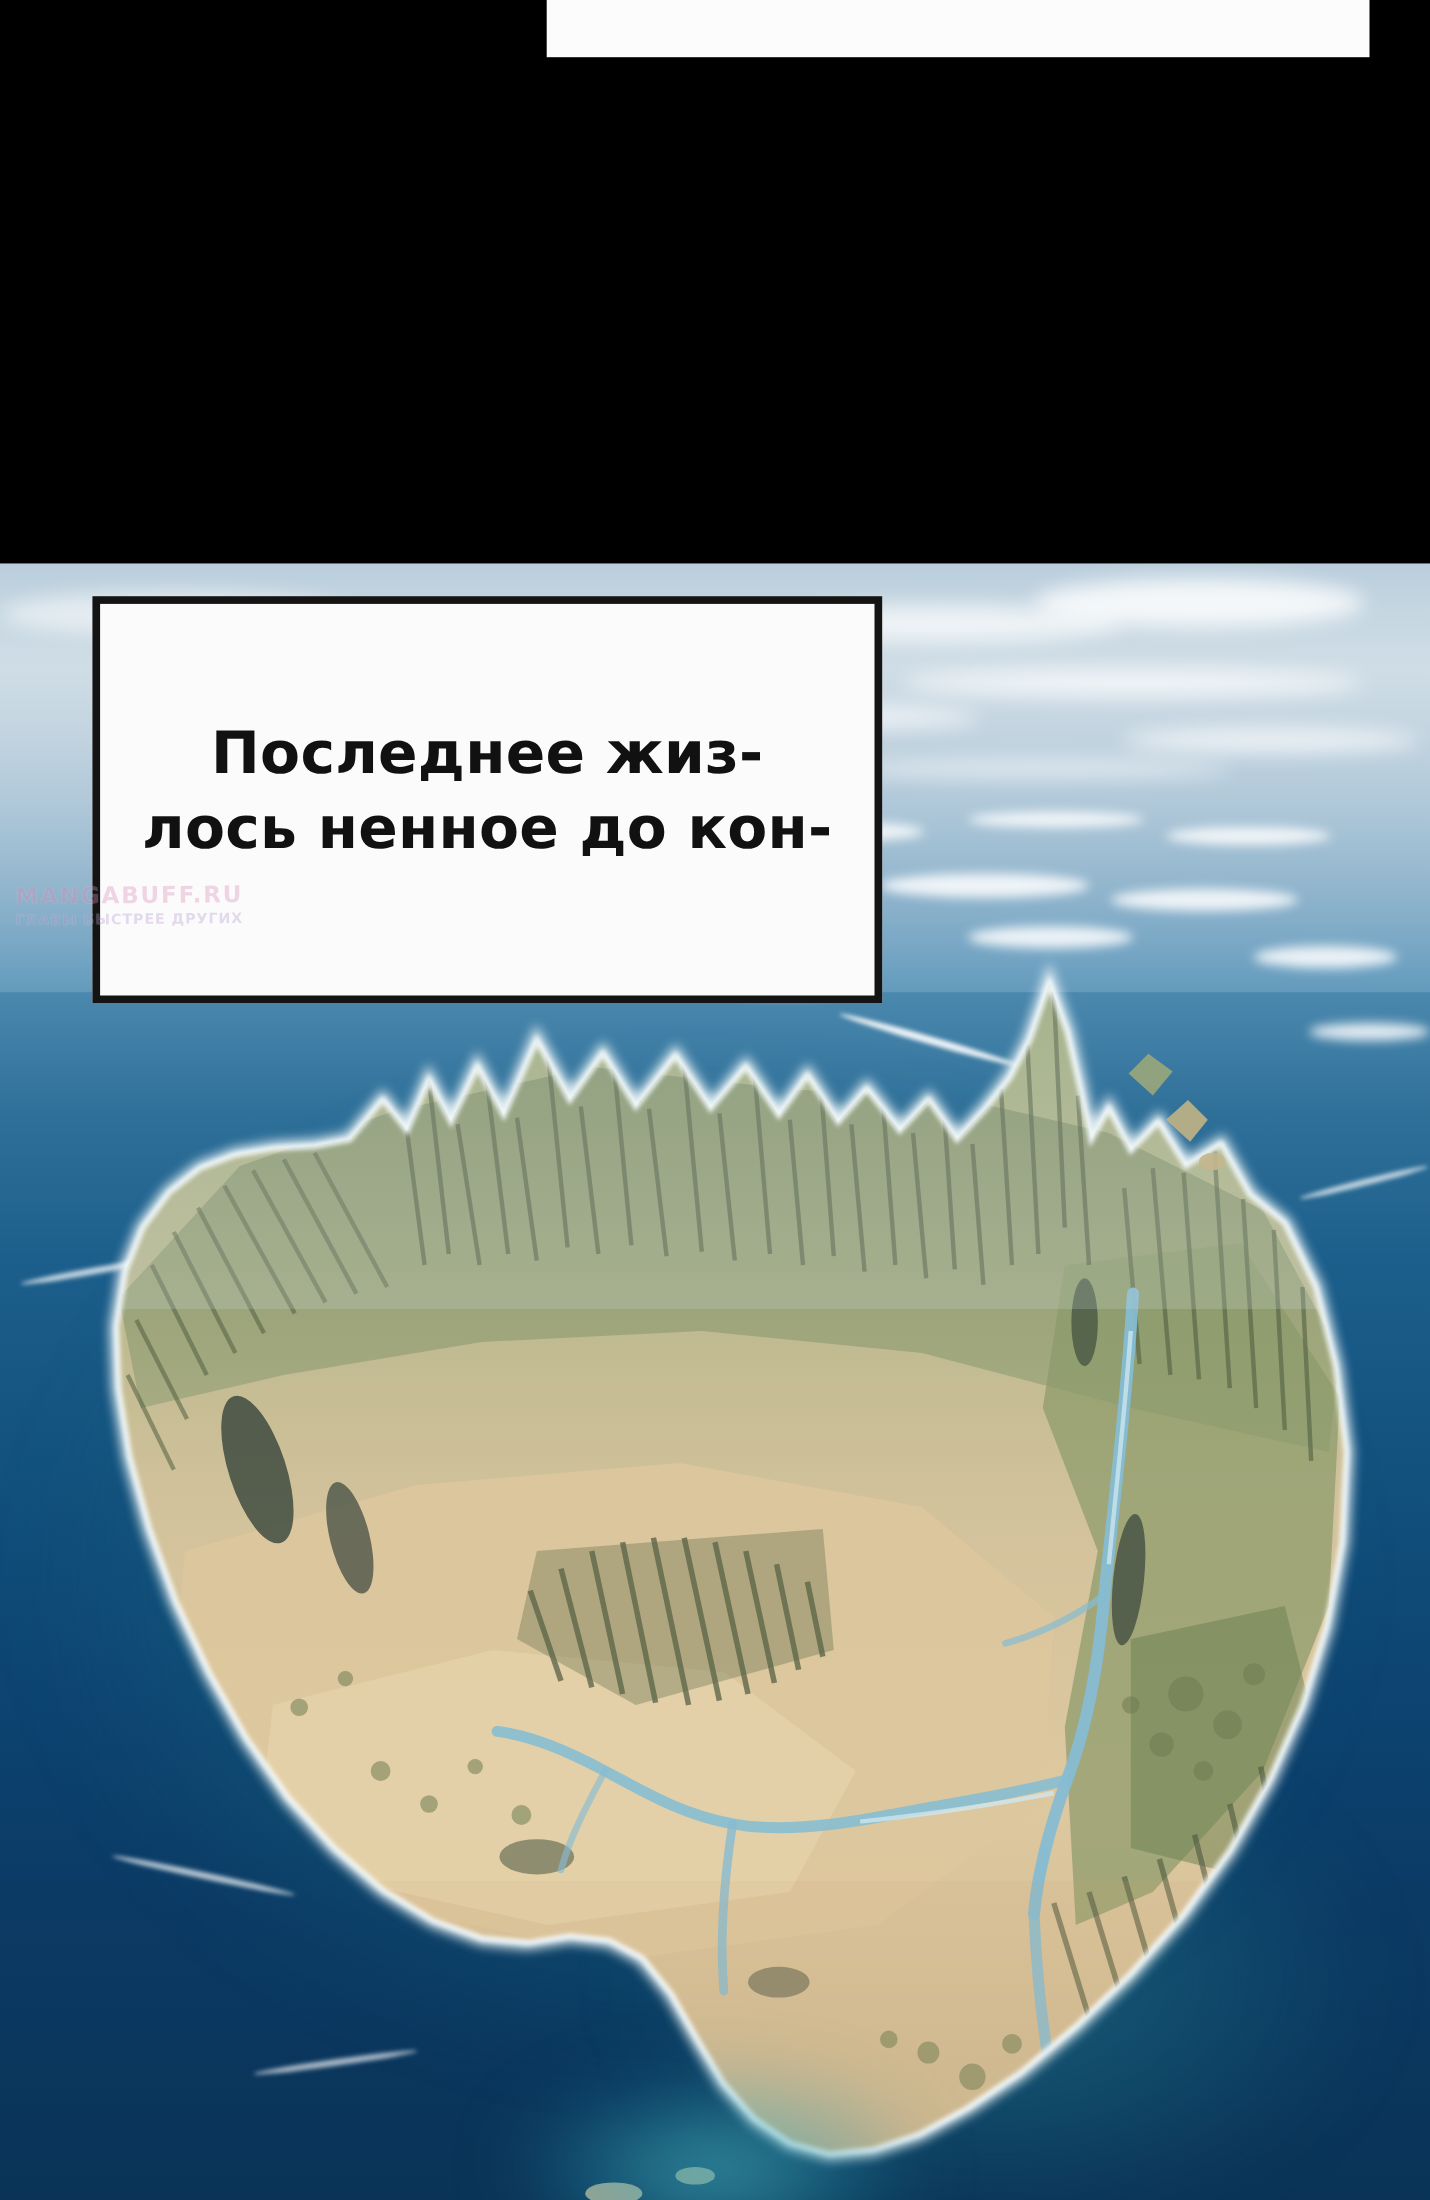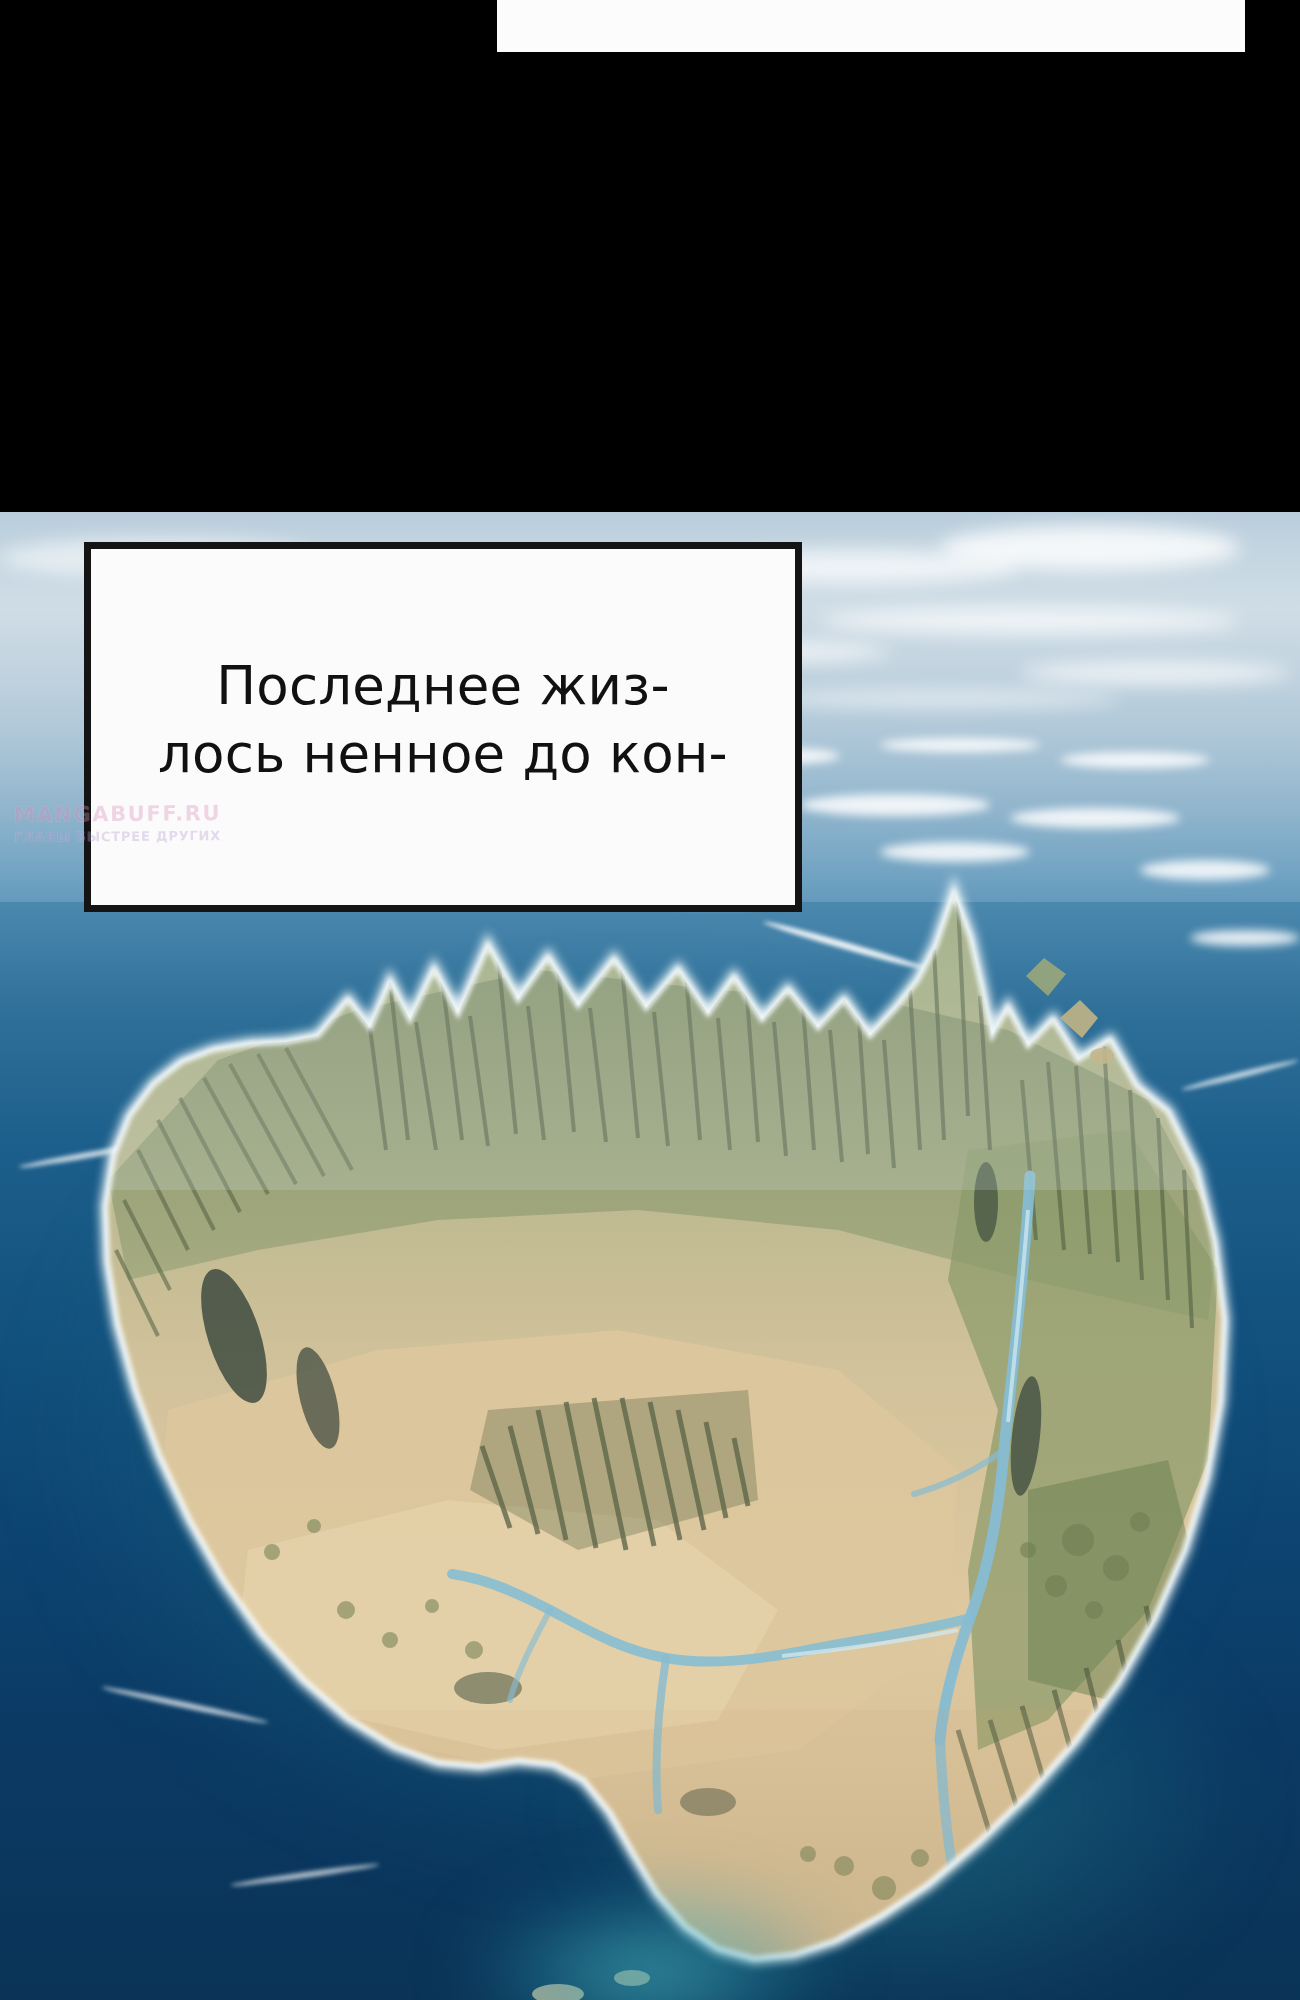--- a/index.html
+++ b/index.html
@@ -117,21 +117,21 @@
     justify-content:center;
   }
   .textbox .lines {
     width:100%;
     text-align:center;
     color:#111111;
     font-family:"DejaVu Sans", sans-serif;
     font-size:53px;
     line-height:1.28;
     letter-spacing:.2px;
-    font-weight:400;
+    font-weight:700;
     padding:0 18px 14px 18px;
   }
   .textbox .line { display:block; white-space:pre; }
 
   
   .watermark {
     position:absolute;
     left:14px; top:802px;
     z-index:45;
     opacity:.34;

